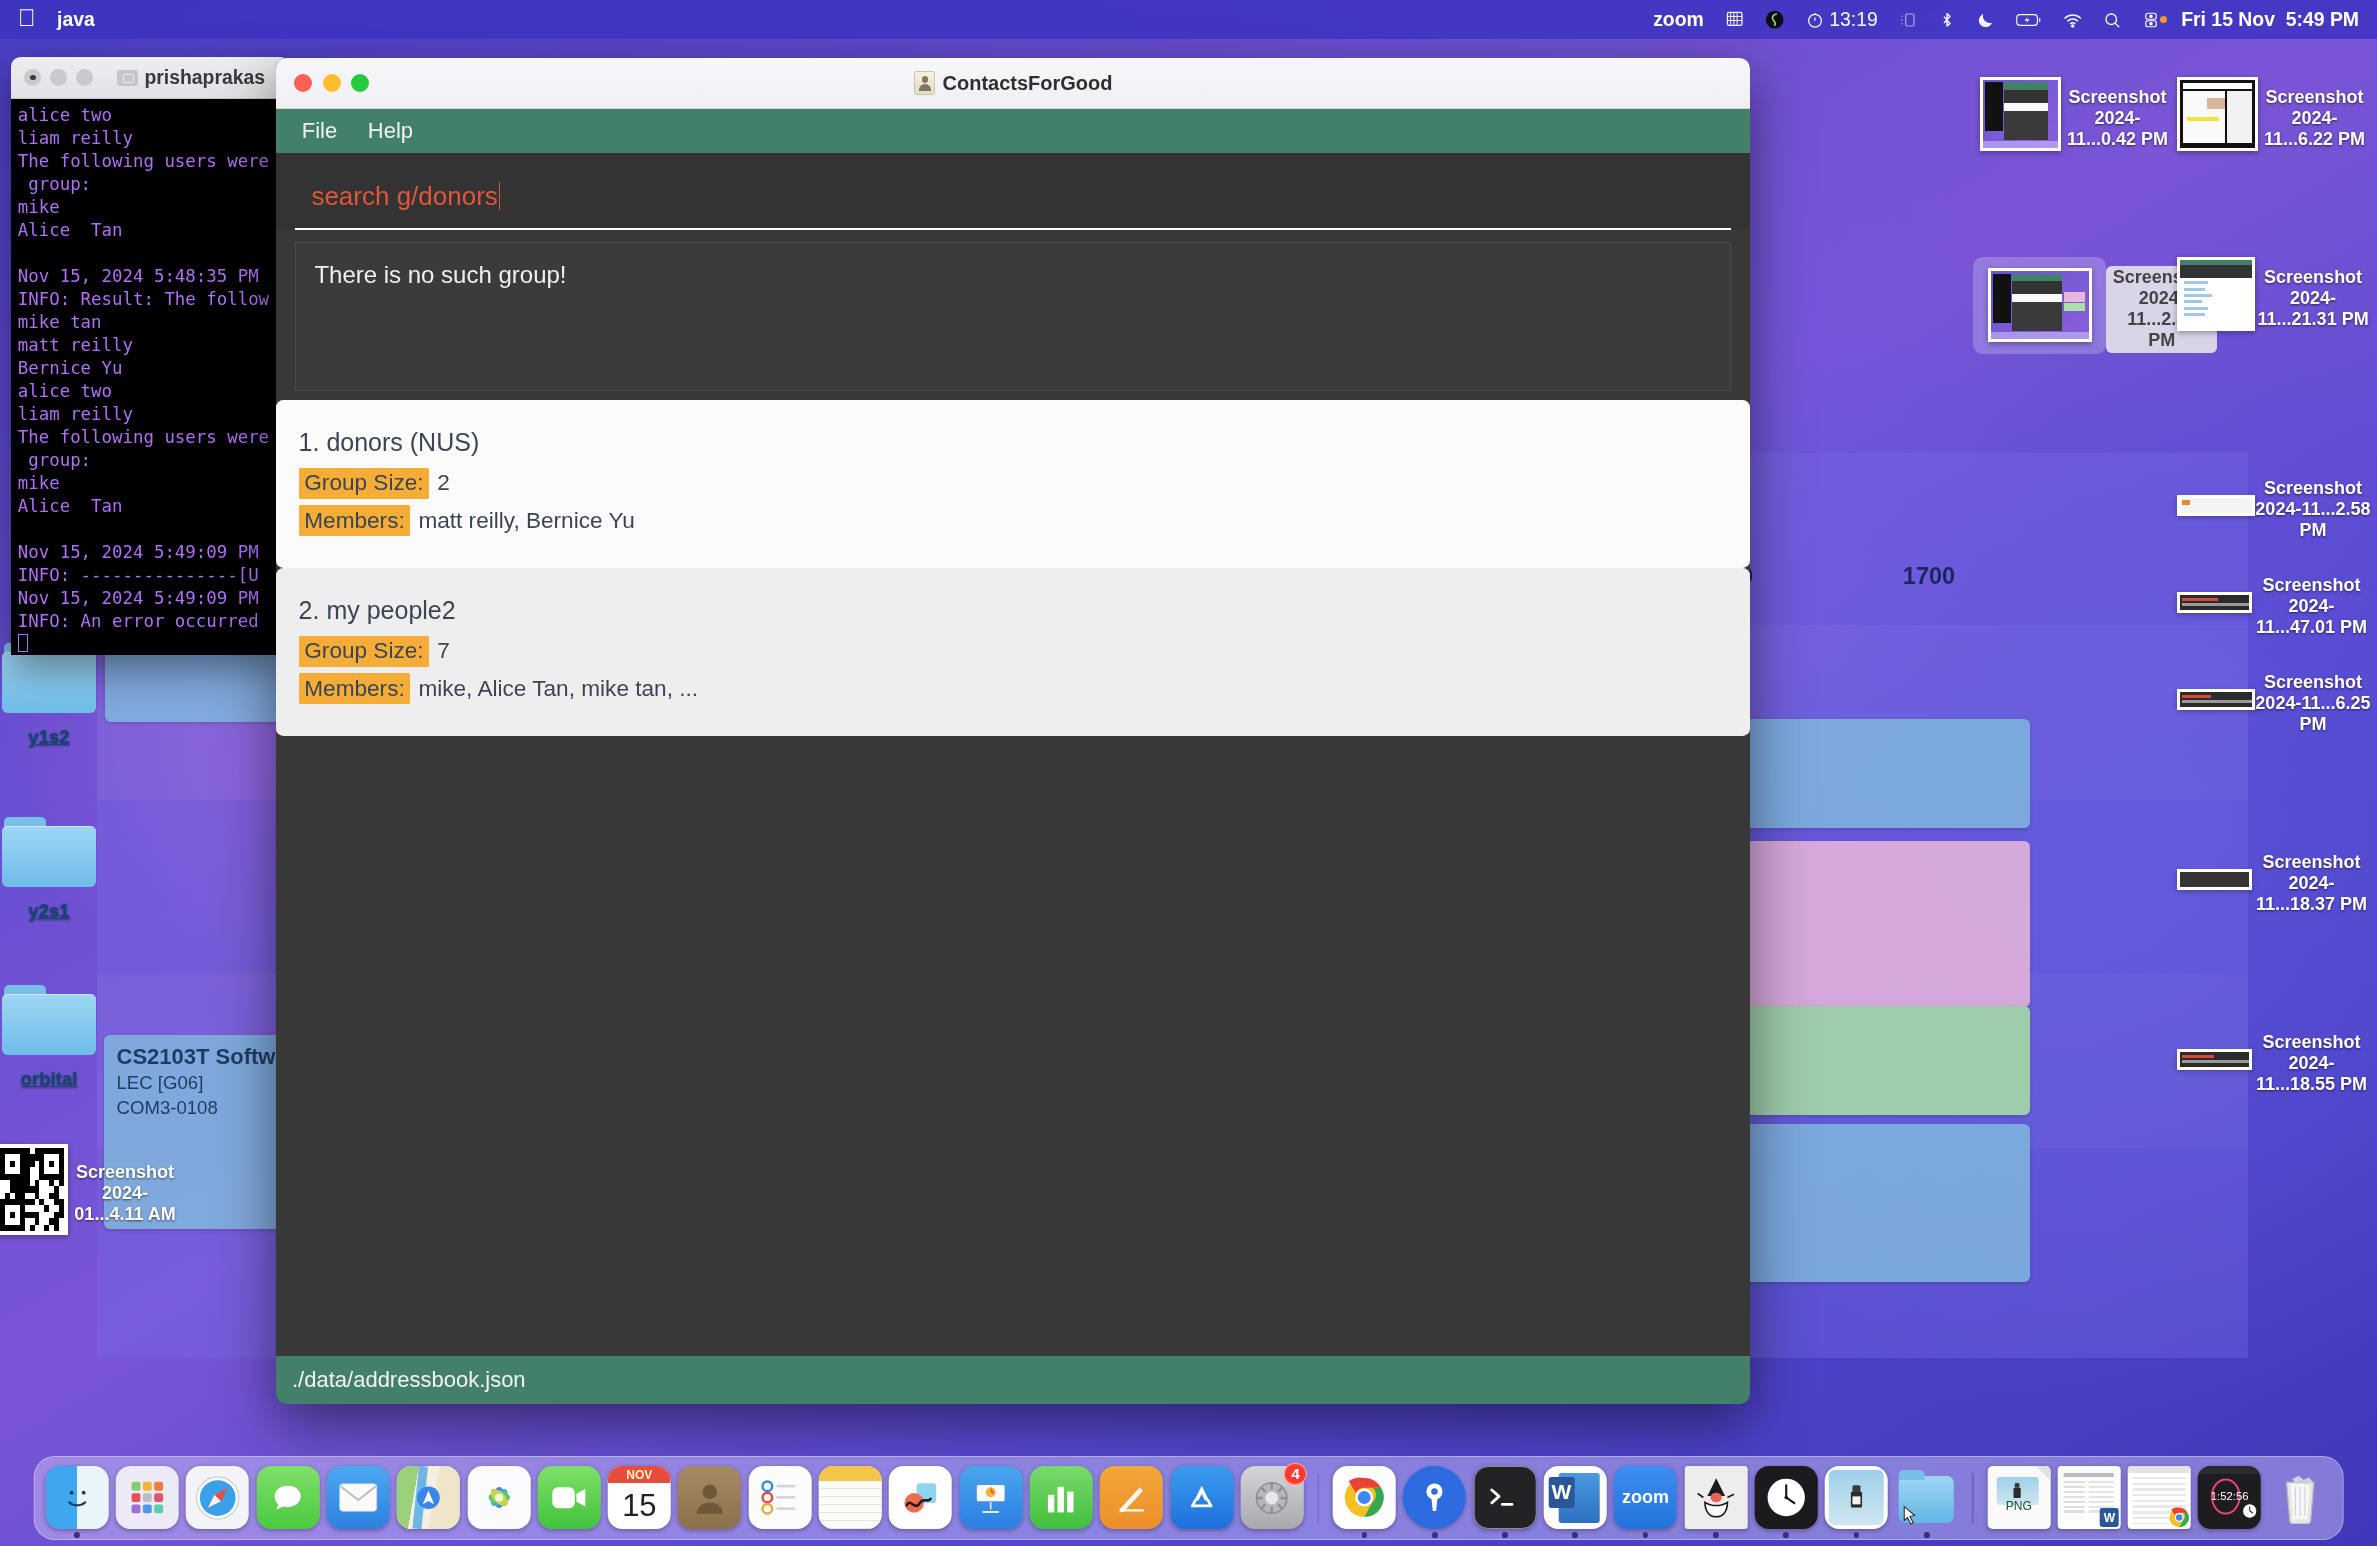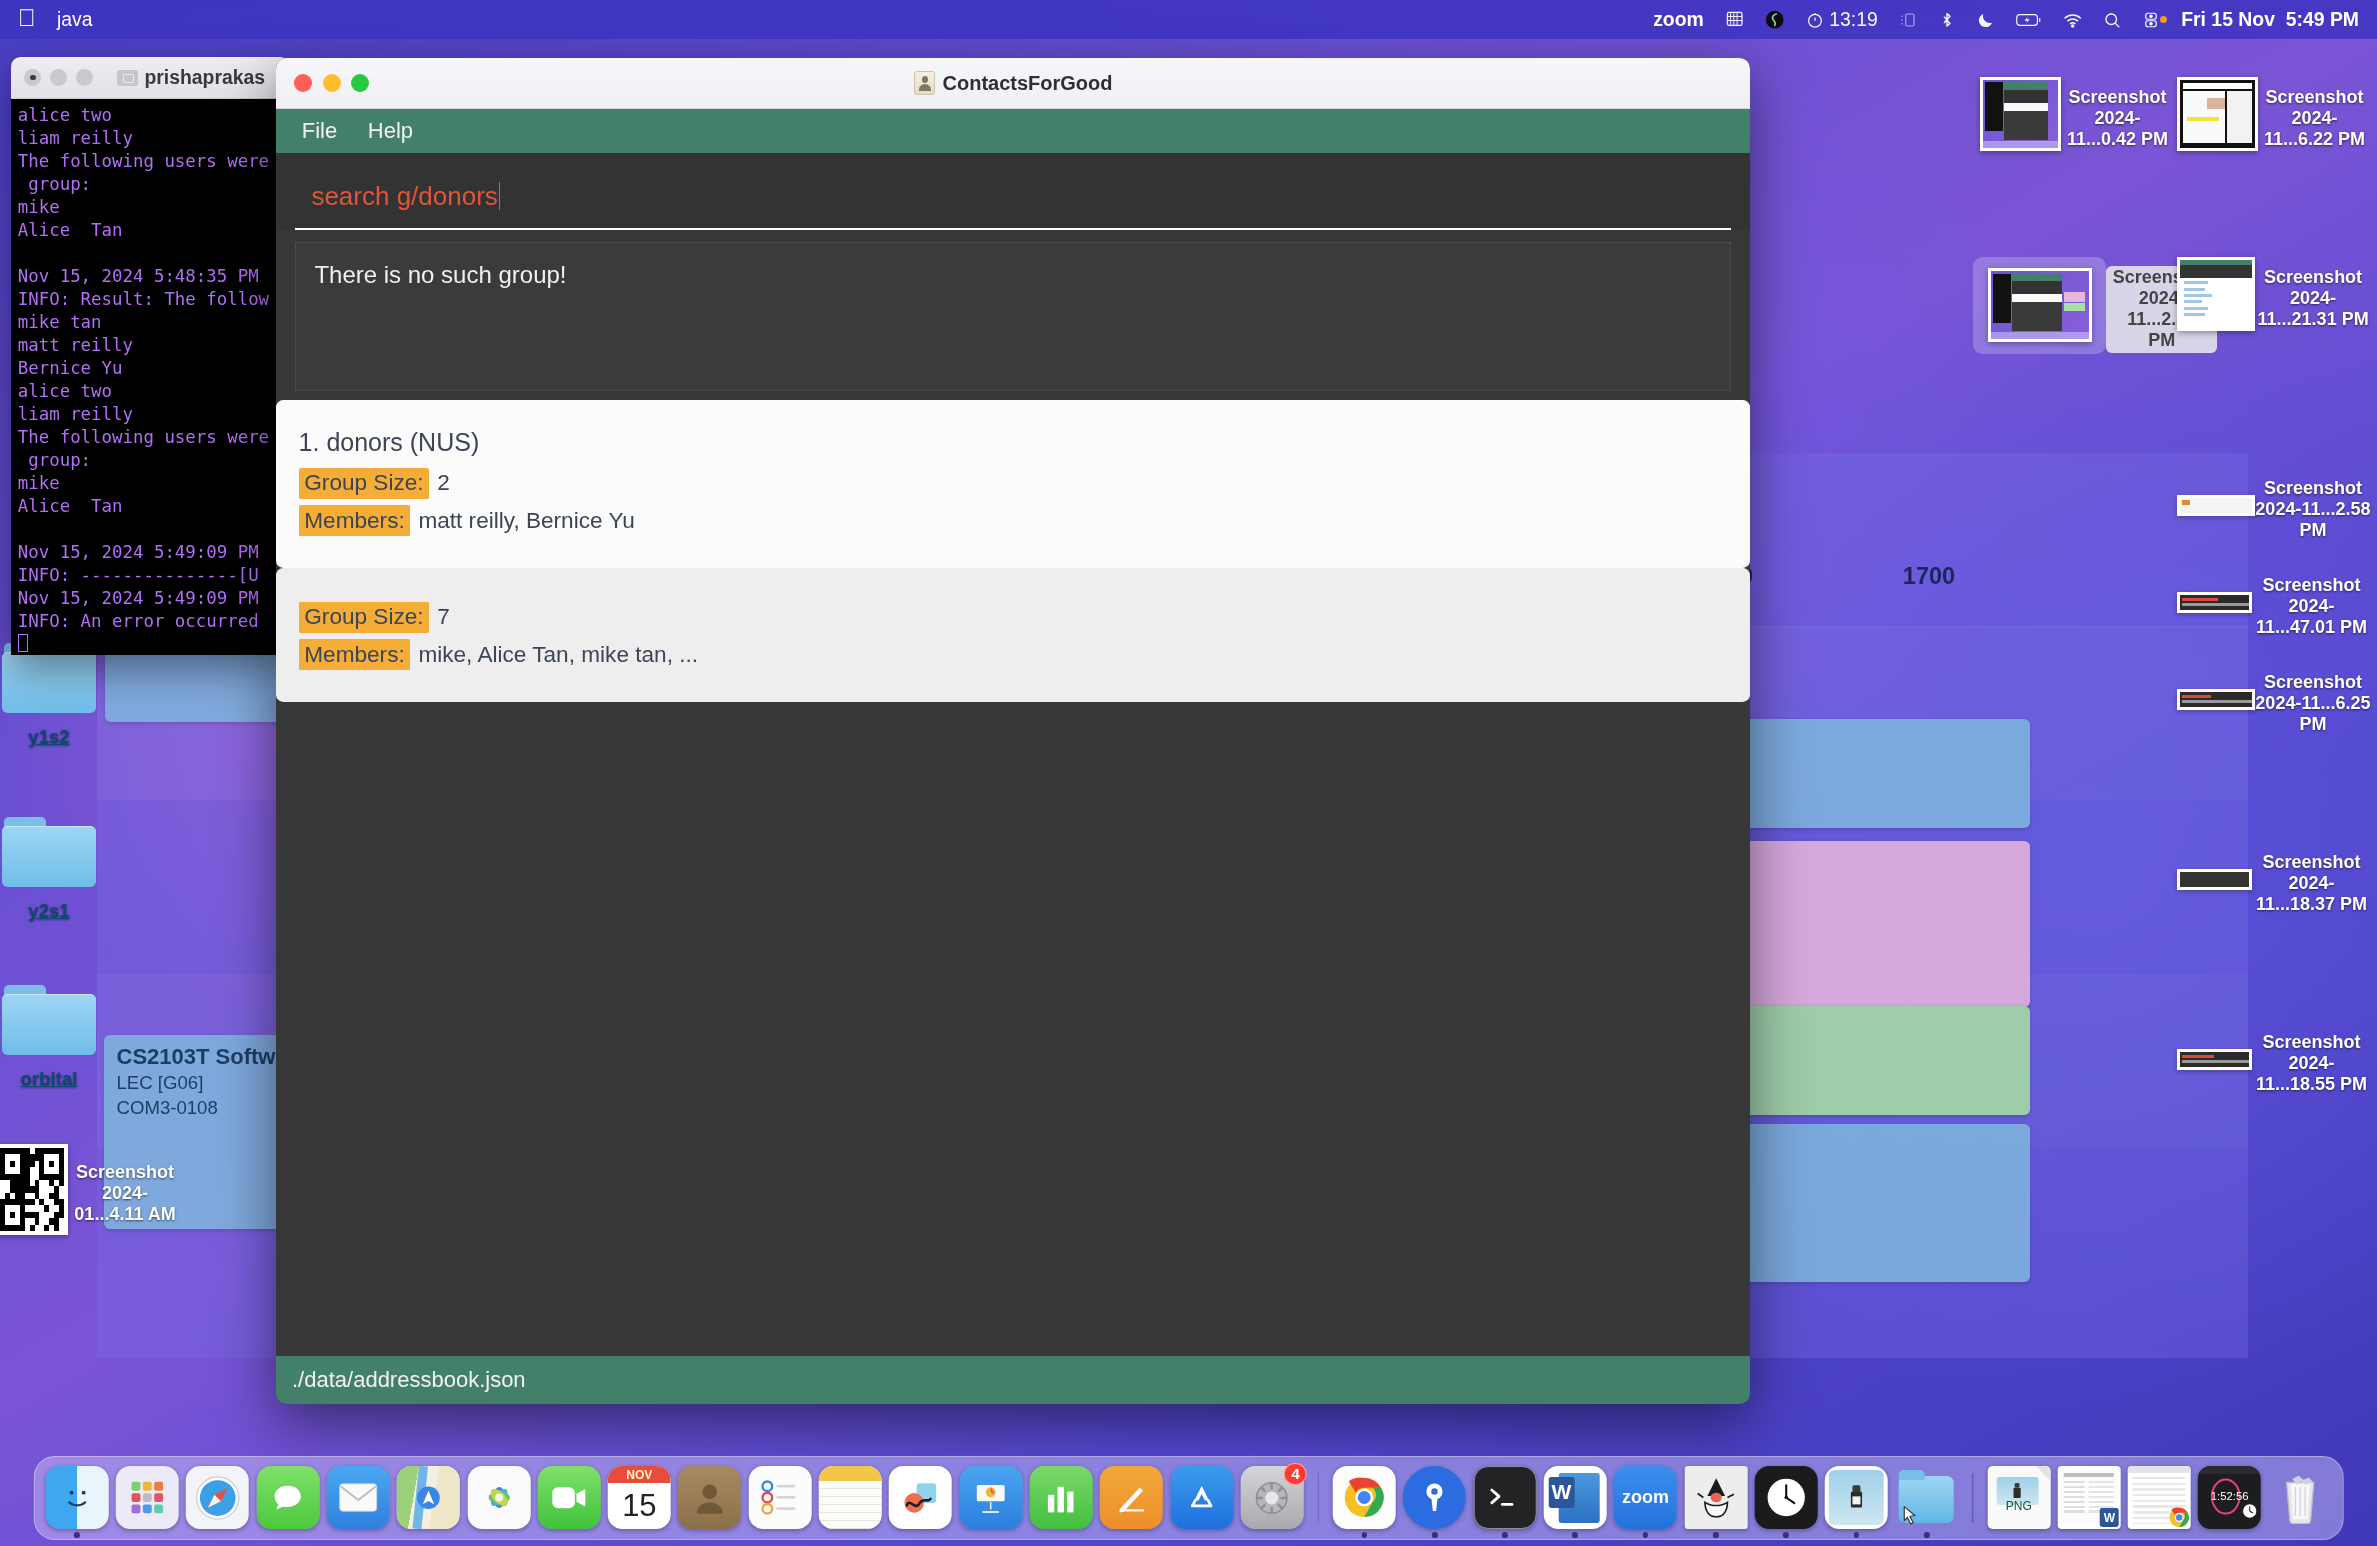--- a/index.html
+++ b/index.html
@@ -197,21 +197,21 @@
     position: absolute; left:0; top:0; width: 2377px; height: 39px;
     background: rgba(58,50,190,.82);
     display: flex; align-items: center;
     color: #fff; font-size: 19.4px;
     padding: 0 18px;
     backdrop-filter: blur(4.9px);
   }
   #menubar .left { display: flex; align-items: center; gap: 21px; }
   #menubar .right { margin-left: auto; display: flex; align-items: center; gap: 21px; }
   .apple { font-size: 24px; line-height: 1; margin-top: -3.2px; }
-  .mb-item { font-weight: 400; }
+  .mb-item { font-weight: 700; }
   .mb-ico { opacity: .96; display: flex; align-items: center; }
 
   
   .dicon {
     position: absolute; width: 194px;
     display: flex; flex-direction: row; align-items: center;
     text-align: center;
   }
   .dicon .thumb {
     width: 104px; height: 74px; background: #fff;
@@ -762,20 +762,24 @@
         <span class="glabel">Group Size:</span>
         <span class="gval">2</span>
       </div>
       <div class="gline">
         <span class="glabel">Members:</span>
         <span class="gval">matt reilly, Bernice Yu</span>
       </div>
     </div>
 
     <div class="gcard even">
+      <div class="gname">
+        <span>2.</span>
+        <span>my people2</span>
+      </div>
       <div class="gline">
         <span class="glabel">Group Size:</span>
         <span class="gval">7</span>
       </div>
       <div class="gline">
         <span class="glabel">Members:</span>
         <span class="gval">mike, Alice  Tan, mike tan, ...</span>
       </div>
     </div>
   </div>

